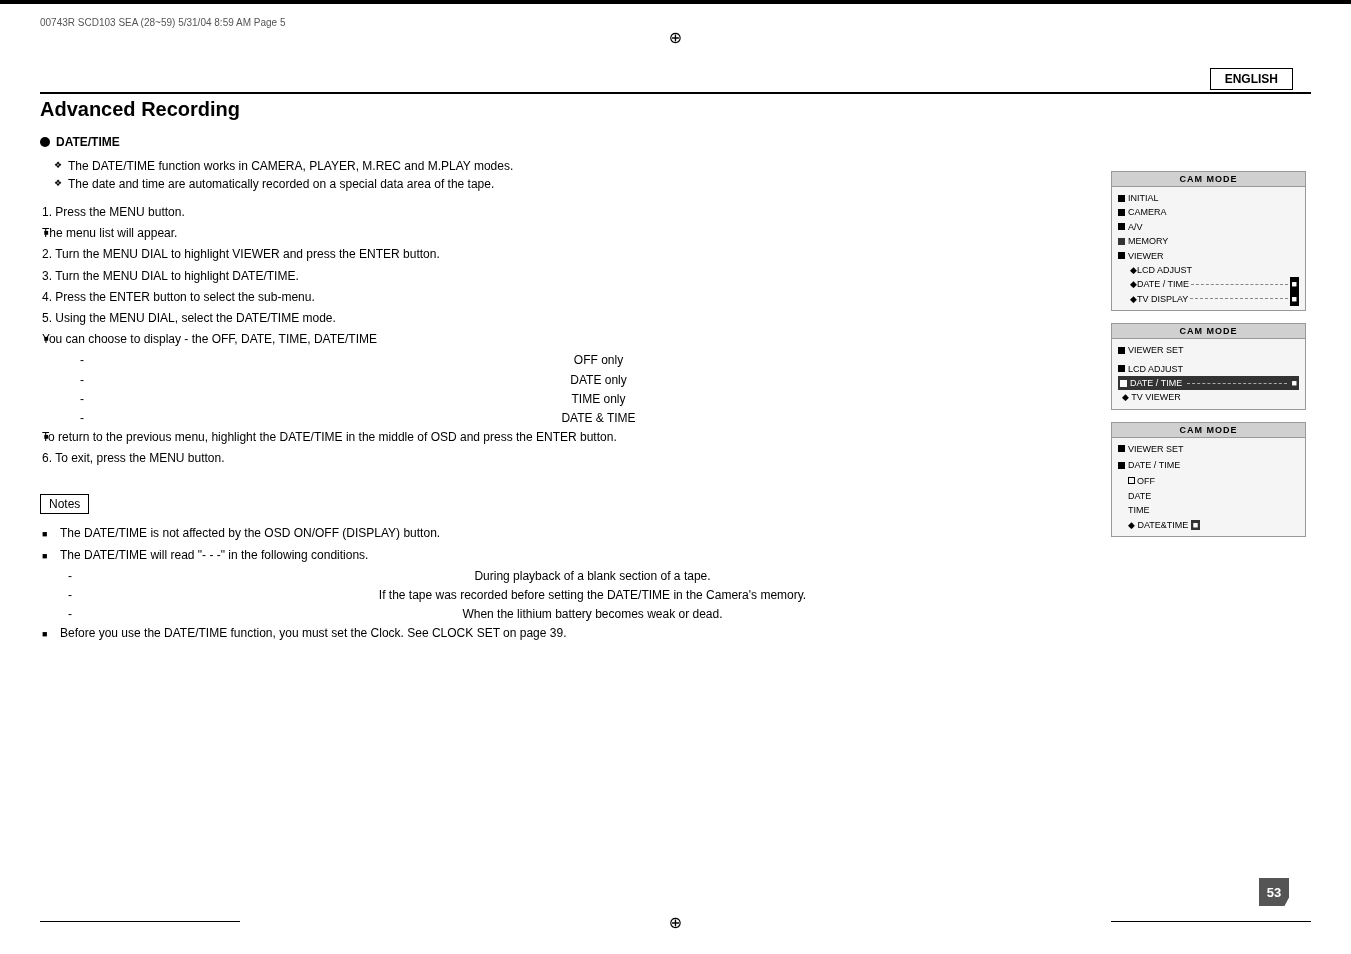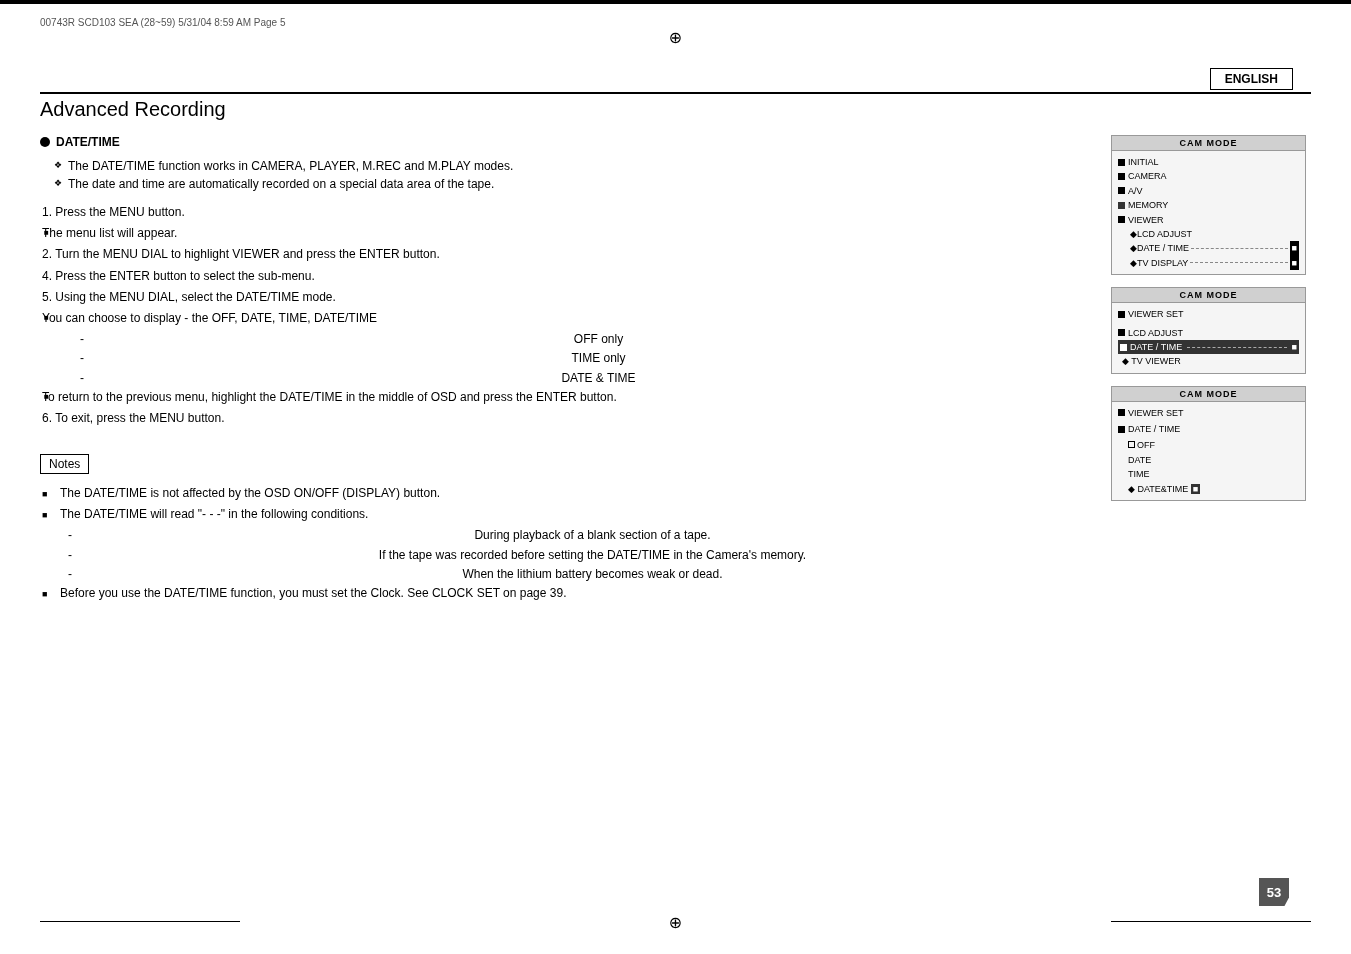--- a/index.html
+++ b/index.html
@@ -69,38 +69,39 @@
       position: absolute;
       top: 98px;
       left: 40px;
       right: 40px;
       bottom: 40px;
     }
 
     
     .page-title {
       font-size: 20px;
-      font-weight: normal;
+      font-weight: bold;
       margin-bottom: 14px;
     }
 
     
     .content-columns {
       display: flex;
       gap: 8px;
     }
 
     .left-col {
       flex: 1;
       min-width: 0;
     }
 
     .right-col {
       width: 200px;
       flex-shrink: 0;
+      margin-top: 36px;
     }
 
     
     .section-header {
       display: flex;
       align-items: center;
       gap: 6px;
       font-weight: bold;
       font-size: 12px;
       margin-bottom: 8px;
@@ -313,32 +314,36 @@
 
         <li>
           <span>1.  </span><span>Press the MENU button.</span>
         </li>
         <li class="sub-bullet">The menu list will appear.</li>
 
         <li>
           <span>2.  </span><span>Turn the MENU DIAL to highlight VIEWER and  press the ENTER button.</span>
         </li>
 
+        <li>
+          <span>3.  </span><span>Turn the MENU DIAL to highlight DATE/TIME.</span>
+        </li>
 
         <li>
           <span>4.  </span><span>Press the ENTER button to select the sub-menu.</span>
         </li>
 
         <li>
           <span>5.  </span><span>Using the MENU DIAL, select the DATE/TIME mode.</span>
         </li>
         <li class="sub-bullet">You can choose to display - the OFF, DATE, TIME, DATE/TIME</li>
 
         <ul class="dash-list">
           <li>OFF only</li>
+          <li>DATE only</li>
           <li>TIME only</li>
           <li>DATE &amp; TIME</li>
         </ul>
 
         <li class="sub-bullet">To return to the previous menu, highlight the DATE/TIME in the middle of OSD and press the ENTER button.</li>
 
         <li>
           <span>6.  </span><span>To exit, press the MENU button.</span>
         </li>
       </ol>

